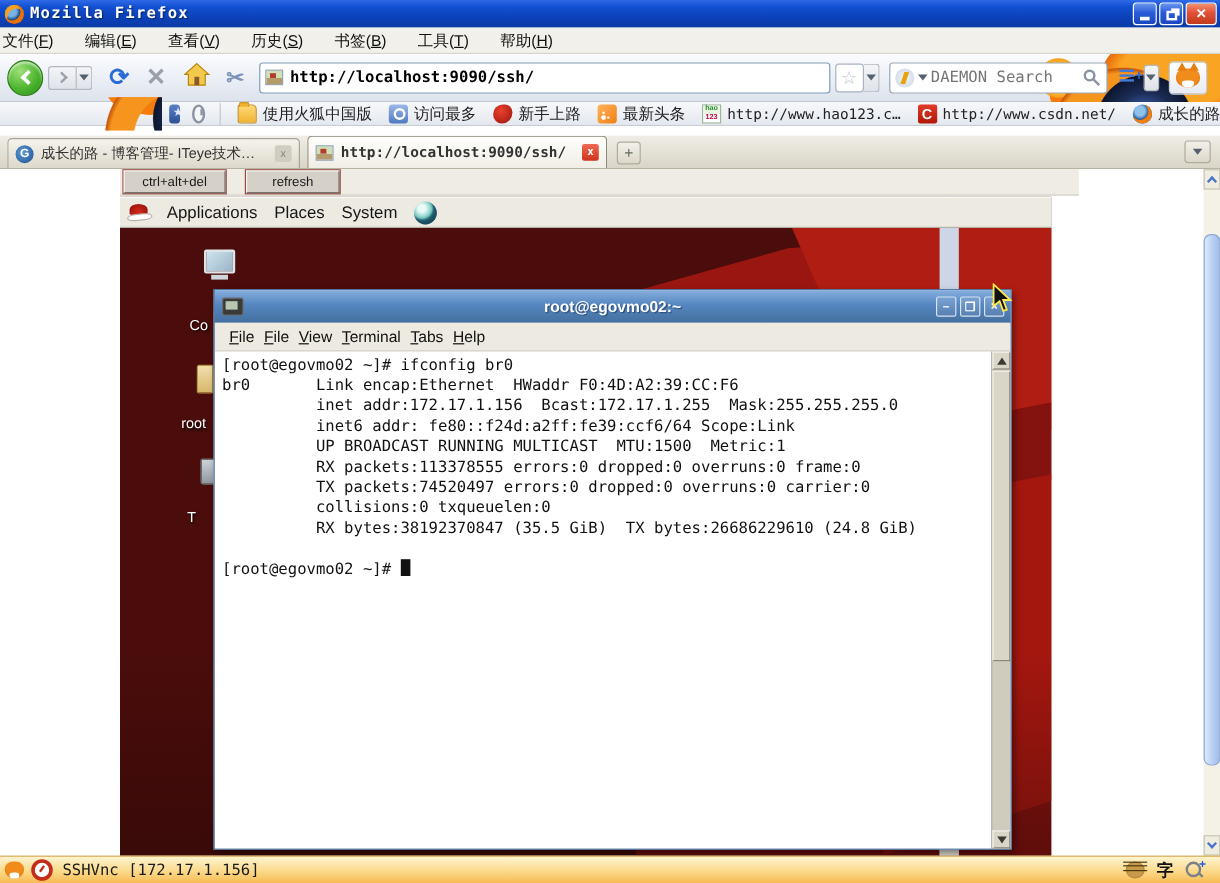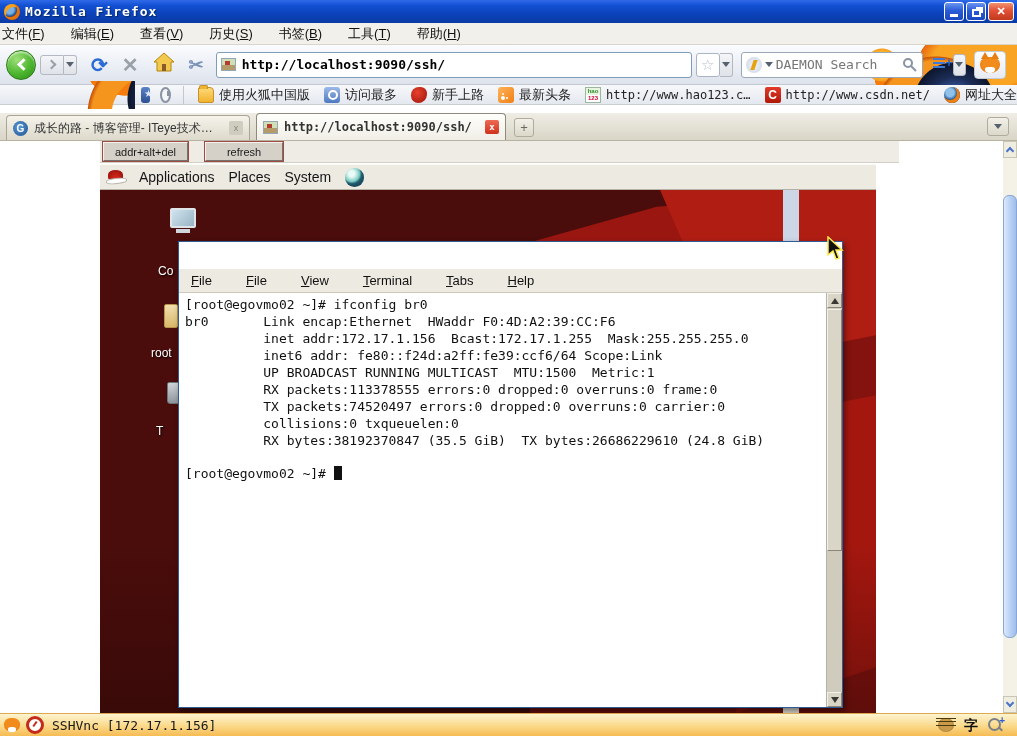--- a/index.html
+++ b/index.html
@@ -156,21 +156,21 @@
     border:1px solid #2e5c94; box-shadow:2px 3px 6px rgba(0,0,0,.45); z-index:2; }
   .term-title { position:absolute; left:0; top:0; width:100%; height:27px;
     background:linear-gradient(180deg,#85aede 0%,#5586c0 45%,#44709f 100%); display:flex; align-items:center; }
   .ic-term { width:18px; height:15px; margin-left:6px; background:#3a3a38; border:1px solid #6a6a66; border-radius:2px; position:relative; }
   .ic-term::after { content:""; position:absolute; left:2px; top:2px; width:10px; height:7px; background:#b8c8b0; }
   .term-title .ttext { position:absolute; left:0; right:0; text-align:center; color:#fff; font-weight:bold; font-size:13px; text-shadow:1px 1px 1px #2a4a74; }
   .tbtns { position:absolute; right:5px; top:5px; display:flex; gap:3px; }
   .tbtn { width:17px; height:17px; border:1px solid #d8e4f2; border-radius:2px; background:linear-gradient(180deg,#7aa2d2,#567fb2);
     color:#fff; font-size:10px; font-weight:bold; display:flex; align-items:center; justify-content:center; }
   .term-menu { position:absolute; left:0; top:27px; width:100%; height:24px; background:#edeae1; border-bottom:1px solid #cdc9bd;
-    display:flex; align-items:center; gap:34px; padding:0 12px; font-size:13px; color:#111; }
+    display:flex; align-items:center; gap:8px; padding:0 12px; font-size:13px; color:#111; }
   .term-menu span { display:inline-block; }
   .term-menu span::first-letter { text-decoration:underline; }
   .term-body { position:absolute; left:0; top:51px; right:16px; bottom:0; background:#fff; overflow:hidden; }
   .term-body pre { font-family:"DejaVu Sans Mono", monospace; font-size:13px; line-height:17px; color:#111; padding:3px 0 0 6px; }
   .promptline { position:absolute; left:6px; top:173px; font-family:"DejaVu Sans Mono", monospace; font-size:13px; color:#111; white-space:pre; }
   .blockcursor { display:inline-block; width:8px; height:14px; background:#111; vertical-align:-2px; }
   .term-scroll { position:absolute; right:0; top:51px; width:16px; bottom:0; background:#cfcbbd; border-left:1px solid #b5b1a5; }
   .tsb-up,.tsb-down { position:absolute; left:0; width:15px; height:15px; background:#d9d5c7; border:1px solid; border-color:#f2f0ea #8a867a #8a867a #f2f0ea;
     display:flex; align-items:center; justify-content:center; }
   .tsb-up{top:0} .tsb-down{bottom:0}
@@ -324,21 +324,21 @@
     <span class="bm">
         <span class="icon16 ic-hao"></span>
         <span class="bmtext-mono">http://www.hao123.c…</span>
       </span>
     <span class="bm">
         <span class="icon16 ic-csdn">C</span>
         <span class="bmtext-mono">http://www.csdn.net/</span>
       </span>
     <span class="bm">
         <span class="icon16 ic-ffmini"></span>
-        <span>网址大全</span>
+        <span>成长的路</span>
       </span>
   </div>
 
   <div class="tabstrip">
     <div class="tab">
       <span class="ic-iteye">G</span>
       <span class="tlabel">成长的路 - 博客管理- ITeye技术…</span>
       <span class="tabclose">x</span>
     </div>
     <div class="tab active">
@@ -347,21 +347,21 @@
       <span class="tabclose red">x</span>
     </div>
     <span class="newtab">+</span>
     <span class="alltabs">
         <span class="caret"></span>
       </span>
   </div>
 
   <div class="content">
     <div class="vncbar">
-      <button class="vbtn" style="left:3px; width:85px;">addr+alt+del</button>
+      <button class="vbtn" style="left:3px; width:85px;">ctrl+alt+del</button>
       <button class="vbtn" style="left:105px; width:78px;">refresh</button>
     </div>
 
     <div class="vnc">
 
       <div class="shape" style="left:280px; top:26px; width:503px; height:210px; background:#9a1611; clip-path:polygon(0 45%, 55% 8%, 100% 0, 100% 100%, 18% 100%);"></div>
       <div class="shape" style="left:560px; top:26px; width:223px; height:170px; background:#b01d13; clip-path:polygon(0 0, 100% 0, 100% 100%, 25% 75%);"></div>
       <div class="shape" style="left:430px; top:170px; width:353px; height:379px; background:#84120e; clip-path:polygon(0 18%, 100% 0, 100% 100%, 0 100%);"></div>
       <div class="shape" style="left:620px; top:230px; width:163px; height:319px; background:#a4170f; clip-path:polygon(0 10%, 100% 0, 100% 85%, 10% 100%);"></div>
       <div class="shape" style="left:0; top:380px; width:783px; height:169px; background:linear-gradient(180deg, rgba(0,0,0,0), rgba(25,4,4,0.35));"></div>
@@ -378,20 +378,29 @@
         <div class="scr"></div>
           <div class="base"></div>
       </div>
       <div class="dlabel" style="left:58px; top:100px;">Co</div>
       <div class="dicon ic-hfolder" style="left:64px; top:140px;"></div>
       <div class="dlabel" style="left:51px; top:182px;">root</div>
       <div class="dicon ic-trash" style="left:67px; top:218px;"></div>
       <div class="dlabel" style="left:56px; top:260px;">T</div>
 
       <div class="term">
+        <div class="term-title">
+          <span class="ic-term"></span>
+          <span class="ttext">root@egovmo02:~</span>
+          <span class="tbtns">
+            <span class="tbtn">–</span>
+            <span class="tbtn">❐</span>
+            <span class="tbtn">×</span>
+          </span>
+        </div>
         <div class="term-menu">
           <span>File</span>
           <span>File</span>
           <span>View</span>
           <span>Terminal</span>
           <span>Tabs</span>
           <span>Help</span>
         </div>
         <div class="term-body">
           <pre>[root@egovmo02 ~]# ifconfig br0

